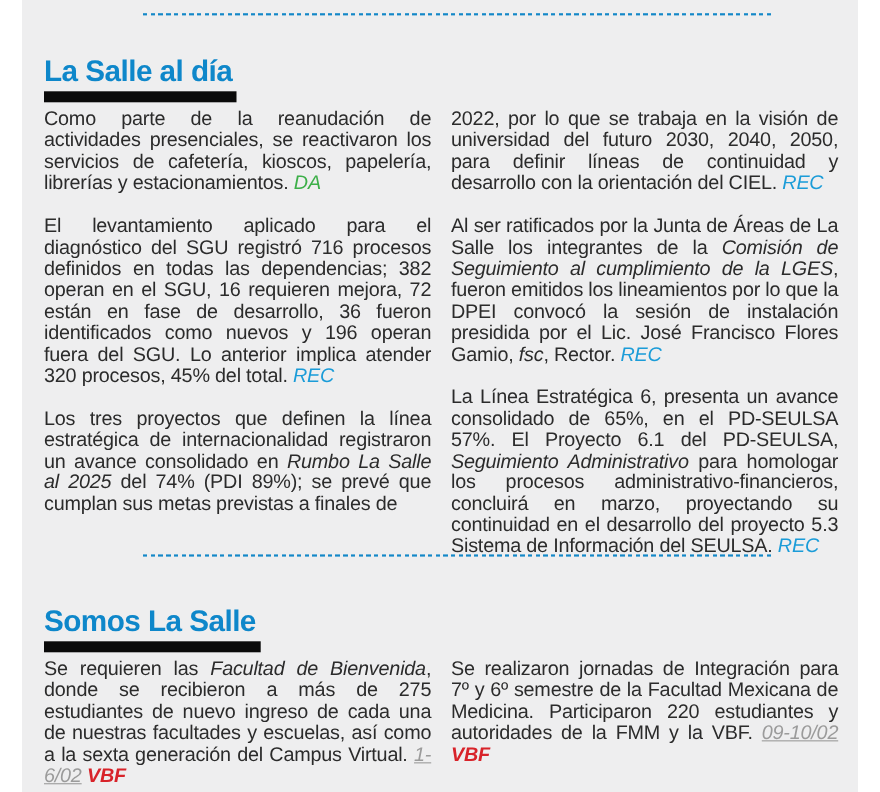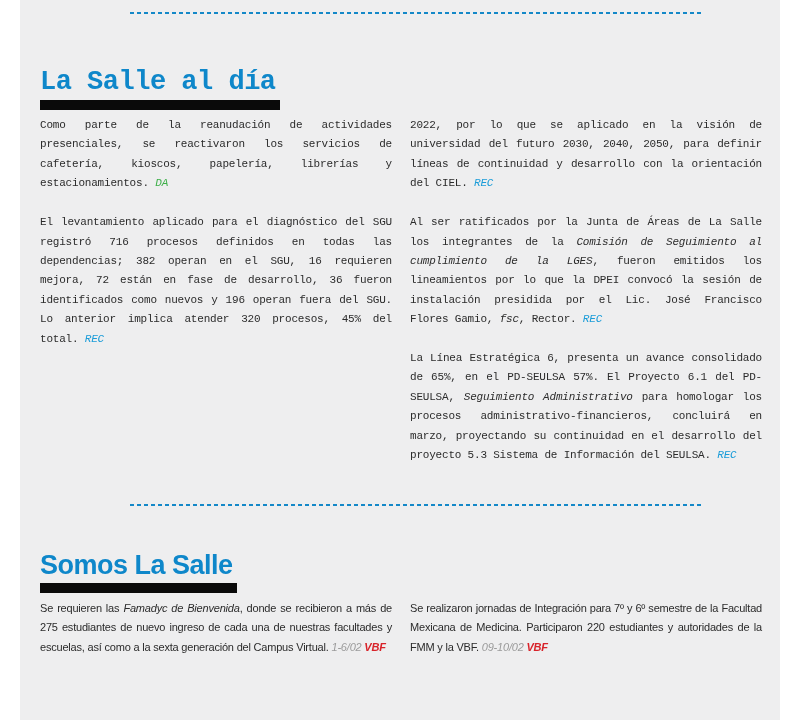--- a/index.html
+++ b/index.html
@@ -21,79 +21,80 @@
   }
   .page{position:relative;width:800px;height:720px;background:#ffffff;overflow:hidden;}
   .panel{position:absolute;left:20px;top:0;width:760px;height:720px;background:var(--panel);}
   .divider{
     position:absolute;left:110px;width:572px;height:2px;
     background:repeating-linear-gradient(to right,var(--dash-blue) 0 4px,transparent 4px 7px);
   }
   .d1{top:12px;}
   .d2{top:504px;}
   .section{position:absolute;left:20px;right:18px;}
-  .s1{top:67px;font-family:Liberation Mono, monospace;}
+  .s1{top:50px;}
   .s2{top:550px;}
   .title-wrap{display:inline-block;}
   .title{
     margin:0;font-size:27px;line-height:30px;font-weight:bold;
     letter-spacing:-0.5px;color:var(--accent-blue);
   }
   .bar{height:10px;margin-top:3px;background:var(--bar-black);width:calc(100% + 4px);}
   .cols{display:flex;gap:18px;margin-top:6px;}
   .col{flex:1;min-width:0;}
   .para{
     margin:0 0 19.5px 0;
-    font-size:11px;line-height:19.4px;letter-spacing:-0.2px;
+    font-size:18px;line-height:19.4px;letter-spacing:-0.2px;
     color:var(--text);text-align:justify;
     hyphens:auto;-webkit-hyphens:auto;
   }
   .para:last-child{margin-bottom:0;}
   .it{font-style:italic;}
   .tag-da{color:var(--tag-green);font-style:italic;}
   .tag-rec{color:var(--tag-blue);font-style:italic;}
   .tag-vbf{color:var(--tag-red);font-style:italic;font-weight:bold;}
-  .date{color:var(--date-gray);font-style:italic;}
+  .date{color:var(--date-gray);font-style:italic;text-decoration:underline;}
 </style>
 </head>
 <body>
 
 <div class="page">
   <div class="panel">
 
     <div class="divider d1"></div>
 
     <section class="section s1">
       <div class="title-wrap">
         <h2 class="title">La Salle al día</h2>
         <div class="bar"></div>
       </div>
       <div class="cols">
         <div class="col">
             <p class="para"><span>Como parte de la reanudación de actividades presenciales, se reactivaron los servicios de cafetería, kioscos, papelería, librerías y estacionamientos. </span><span class="tag-da">DA</span></p>
             <p class="para"><span>El levantamiento aplicado para el diagnóstico del SGU registró 716 procesos definidos en todas las dependencias; 382 operan en el SGU, 16 requieren mejora, 72 están en fase de desarrollo, 36 fueron identificados como nuevos y 196 operan fuera del SGU. Lo anterior implica atender 320 procesos, 45% del total. </span><span class="tag-rec">REC</span></p>
+            <p class="para"><span>Los tres proyectos que definen la línea estratégica de internacionalidad registraron un avance consolidado en </span><span class="it">Rumbo La Salle al 2025</span><span> del 74% (PDI 89%); se prevé que cumplan sus metas previstas a finales de</span></p>
           </div>
         <div class="col">
-            <p class="para"><span>2022, por lo que se aplicado en la visión de universidad del futuro 2030, 2040, 2050, para definir líneas de continuidad y desarrollo con la orientación del CIEL. </span><span class="tag-rec">REC</span></p>
+            <p class="para"><span>2022, por lo que se trabaja en la visión de universidad del futuro 2030, 2040, 2050, para definir líneas de continuidad y desarrollo con la orientación del CIEL. </span><span class="tag-rec">REC</span></p>
             <p class="para"><span>Al ser ratificados por la Junta de Áreas de La Salle los integrantes de la </span><span class="it">Comisión de Seguimiento al cumplimiento de la LGES</span><span>, fueron emitidos los lineamientos por lo que la DPEI convocó la sesión de instalación presidida por el Lic. José Francisco Flores Gamio, </span><span class="it">fsc</span><span>, Rector. </span><span class="tag-rec">REC</span></p>
             <p class="para"><span>La Línea Estratégica 6, presenta un avance consolidado de 65%, en el PD-SEULSA 57%. El Proyecto 6.1 del PD-SEULSA, </span><span class="it">Seguimiento Administrativo</span><span> para homologar los procesos administrativo-financieros, concluirá en marzo, proyectando su continuidad en el desarrollo del proyecto 5.3 Sistema de Información del SEULSA. </span><span class="tag-rec">REC</span></p>
           </div>
       </div>
     </section>
 
     <div class="divider d2"></div>
 
     <section class="section s2">
       <div class="title-wrap">
         <h2 class="title">Somos La Salle</h2>
         <div class="bar"></div>
       </div>
       <div class="cols">
         <div class="col">
-            <p class="para"><span>Se requieren las </span><span class="it">Famadyc de Bienvenida</span><span>, donde se recibieron a más de 275 estudiantes de nuevo ingreso de cada una de nuestras facultades y escuelas, así como a la sexta generación del Campus Virtual. </span><span class="date">1-6/02</span><span> </span><span class="tag-vbf">VBF</span></p>
+            <p class="para"><span>Se requieren las </span><span class="it">Facultad de Bienvenida</span><span>, donde se recibieron a más de 275 estudiantes de nuevo ingreso de cada una de nuestras facultades y escuelas, así como a la sexta generación del Campus Virtual. </span><span class="date">1-6/02</span><span> </span><span class="tag-vbf">VBF</span></p>
           </div>
         <div class="col">
             <p class="para"><span>Se realizaron jornadas de Integración para 7º y 6º semestre de la Facultad Mexicana de Medicina. Participaron 220 estudiantes y autoridades de la FMM y la VBF. </span><span class="date">09-10/02</span><span> </span><span class="tag-vbf">VBF</span></p>
           </div>
       </div>
     </section>
 
   </div>
 </div>
 

